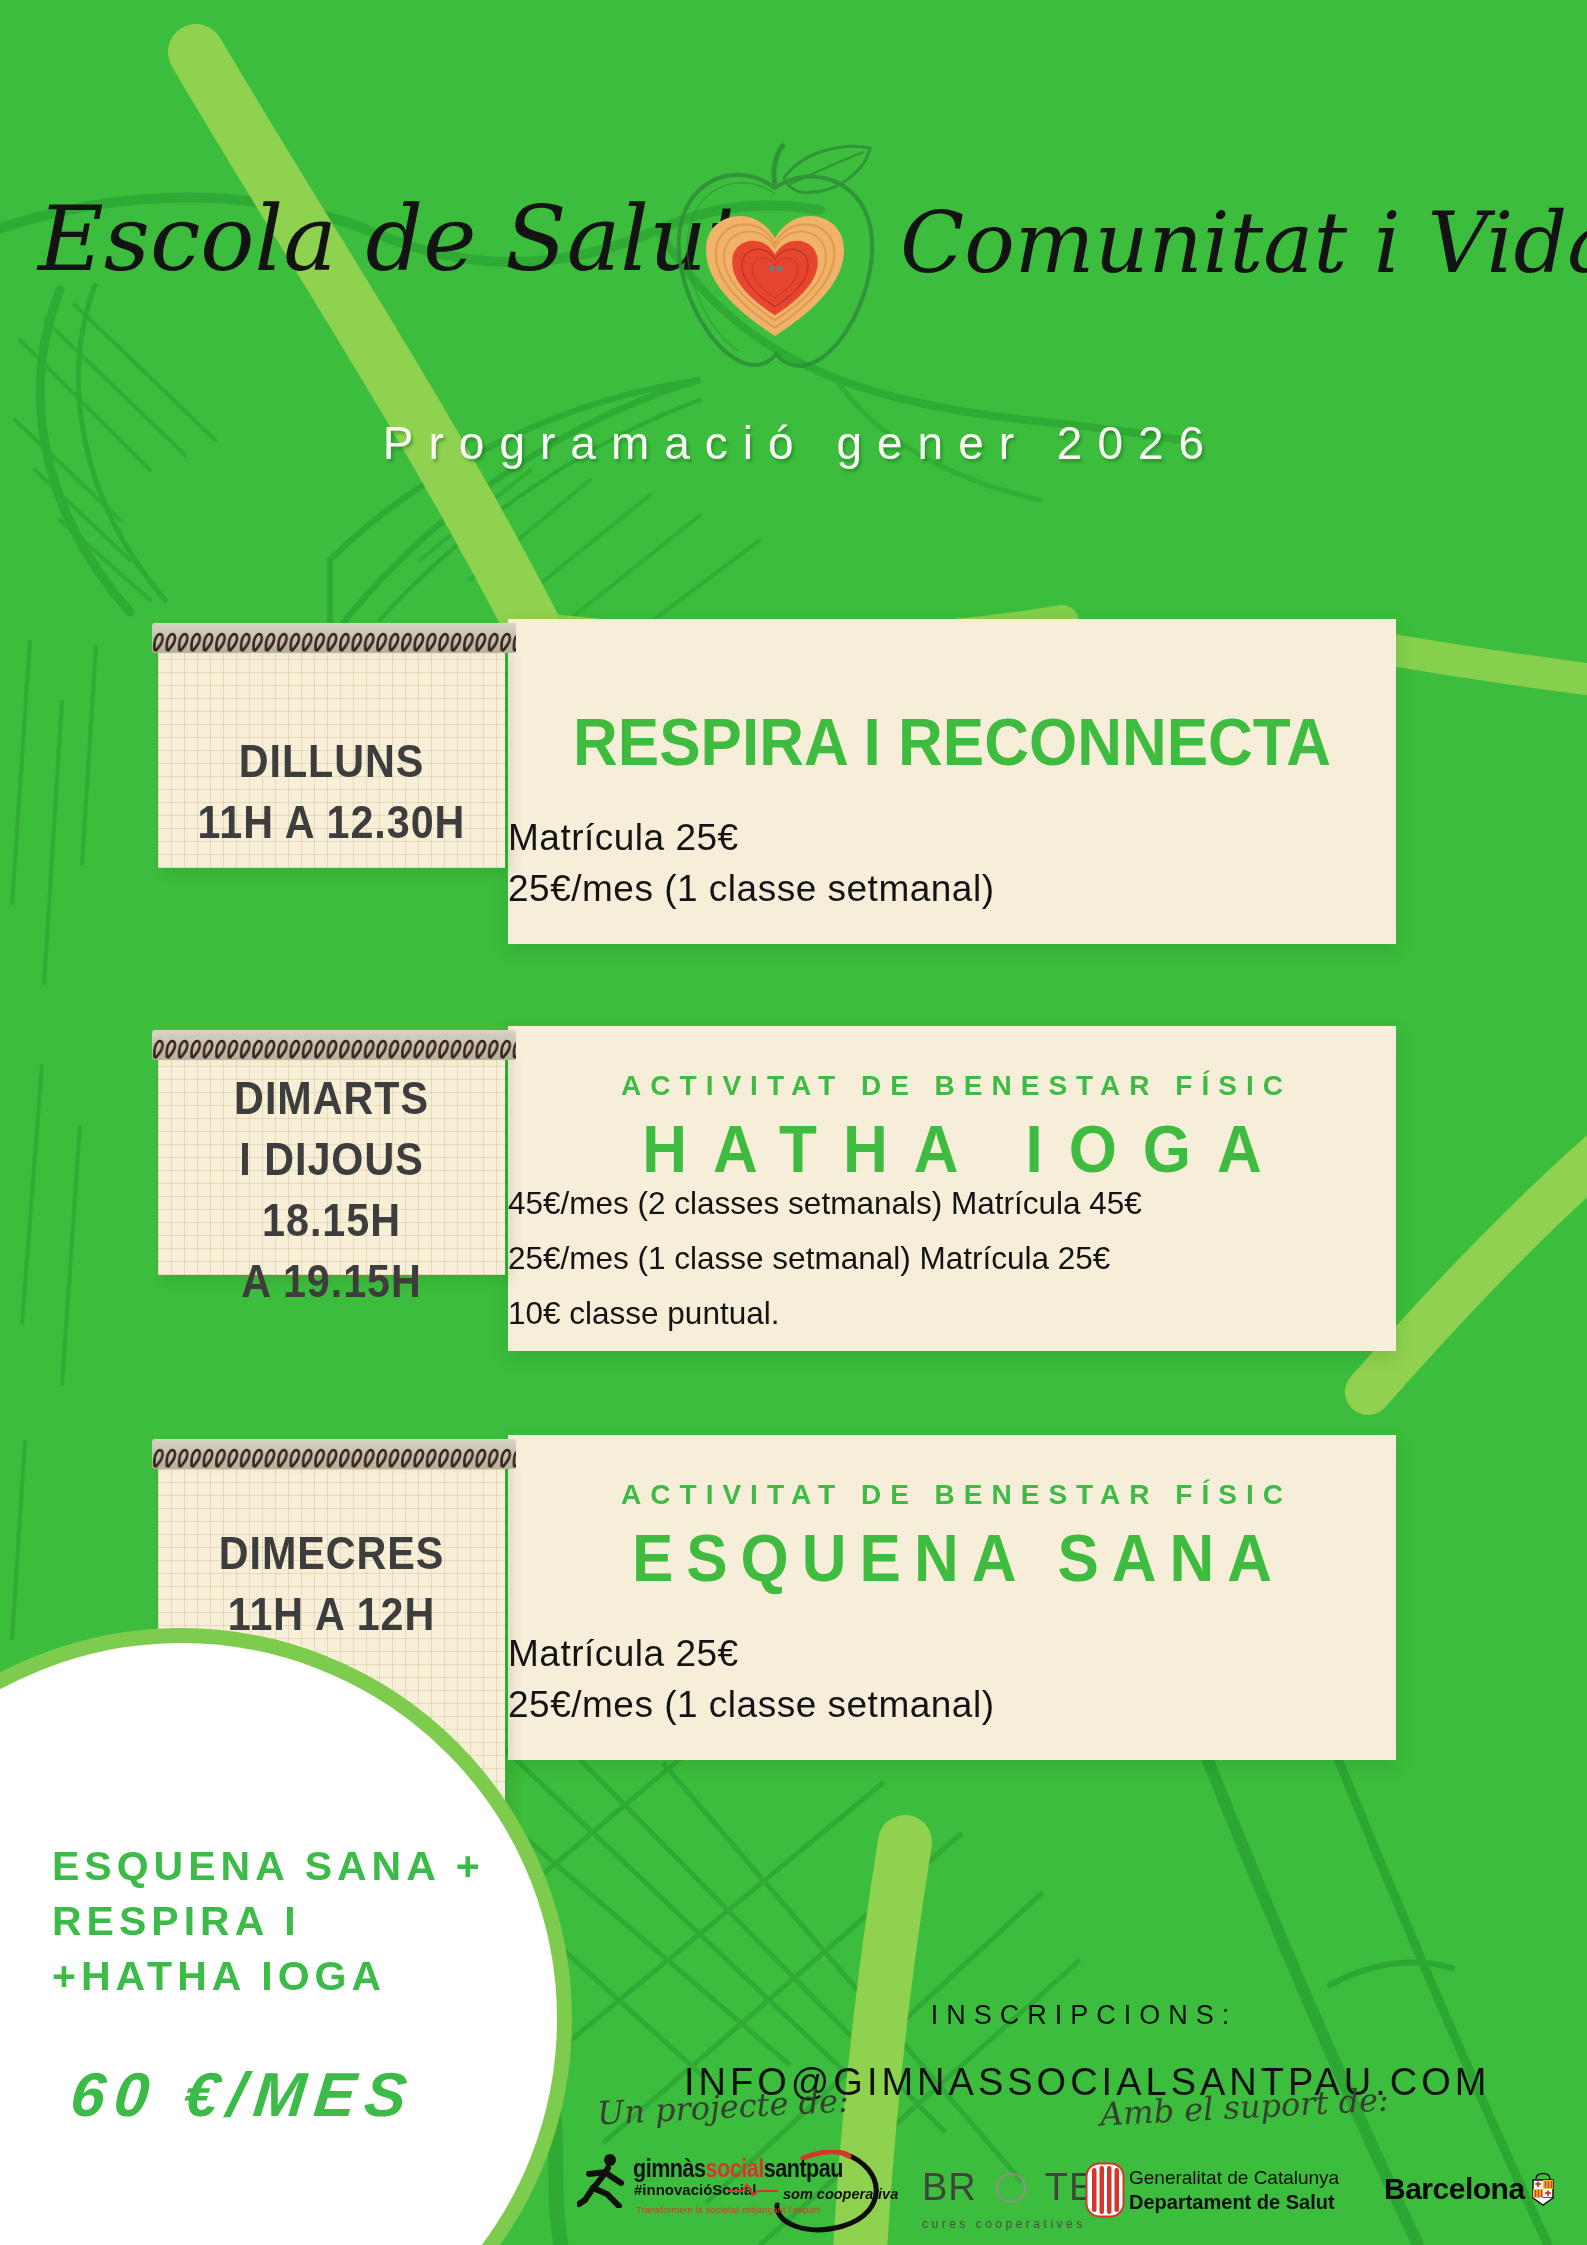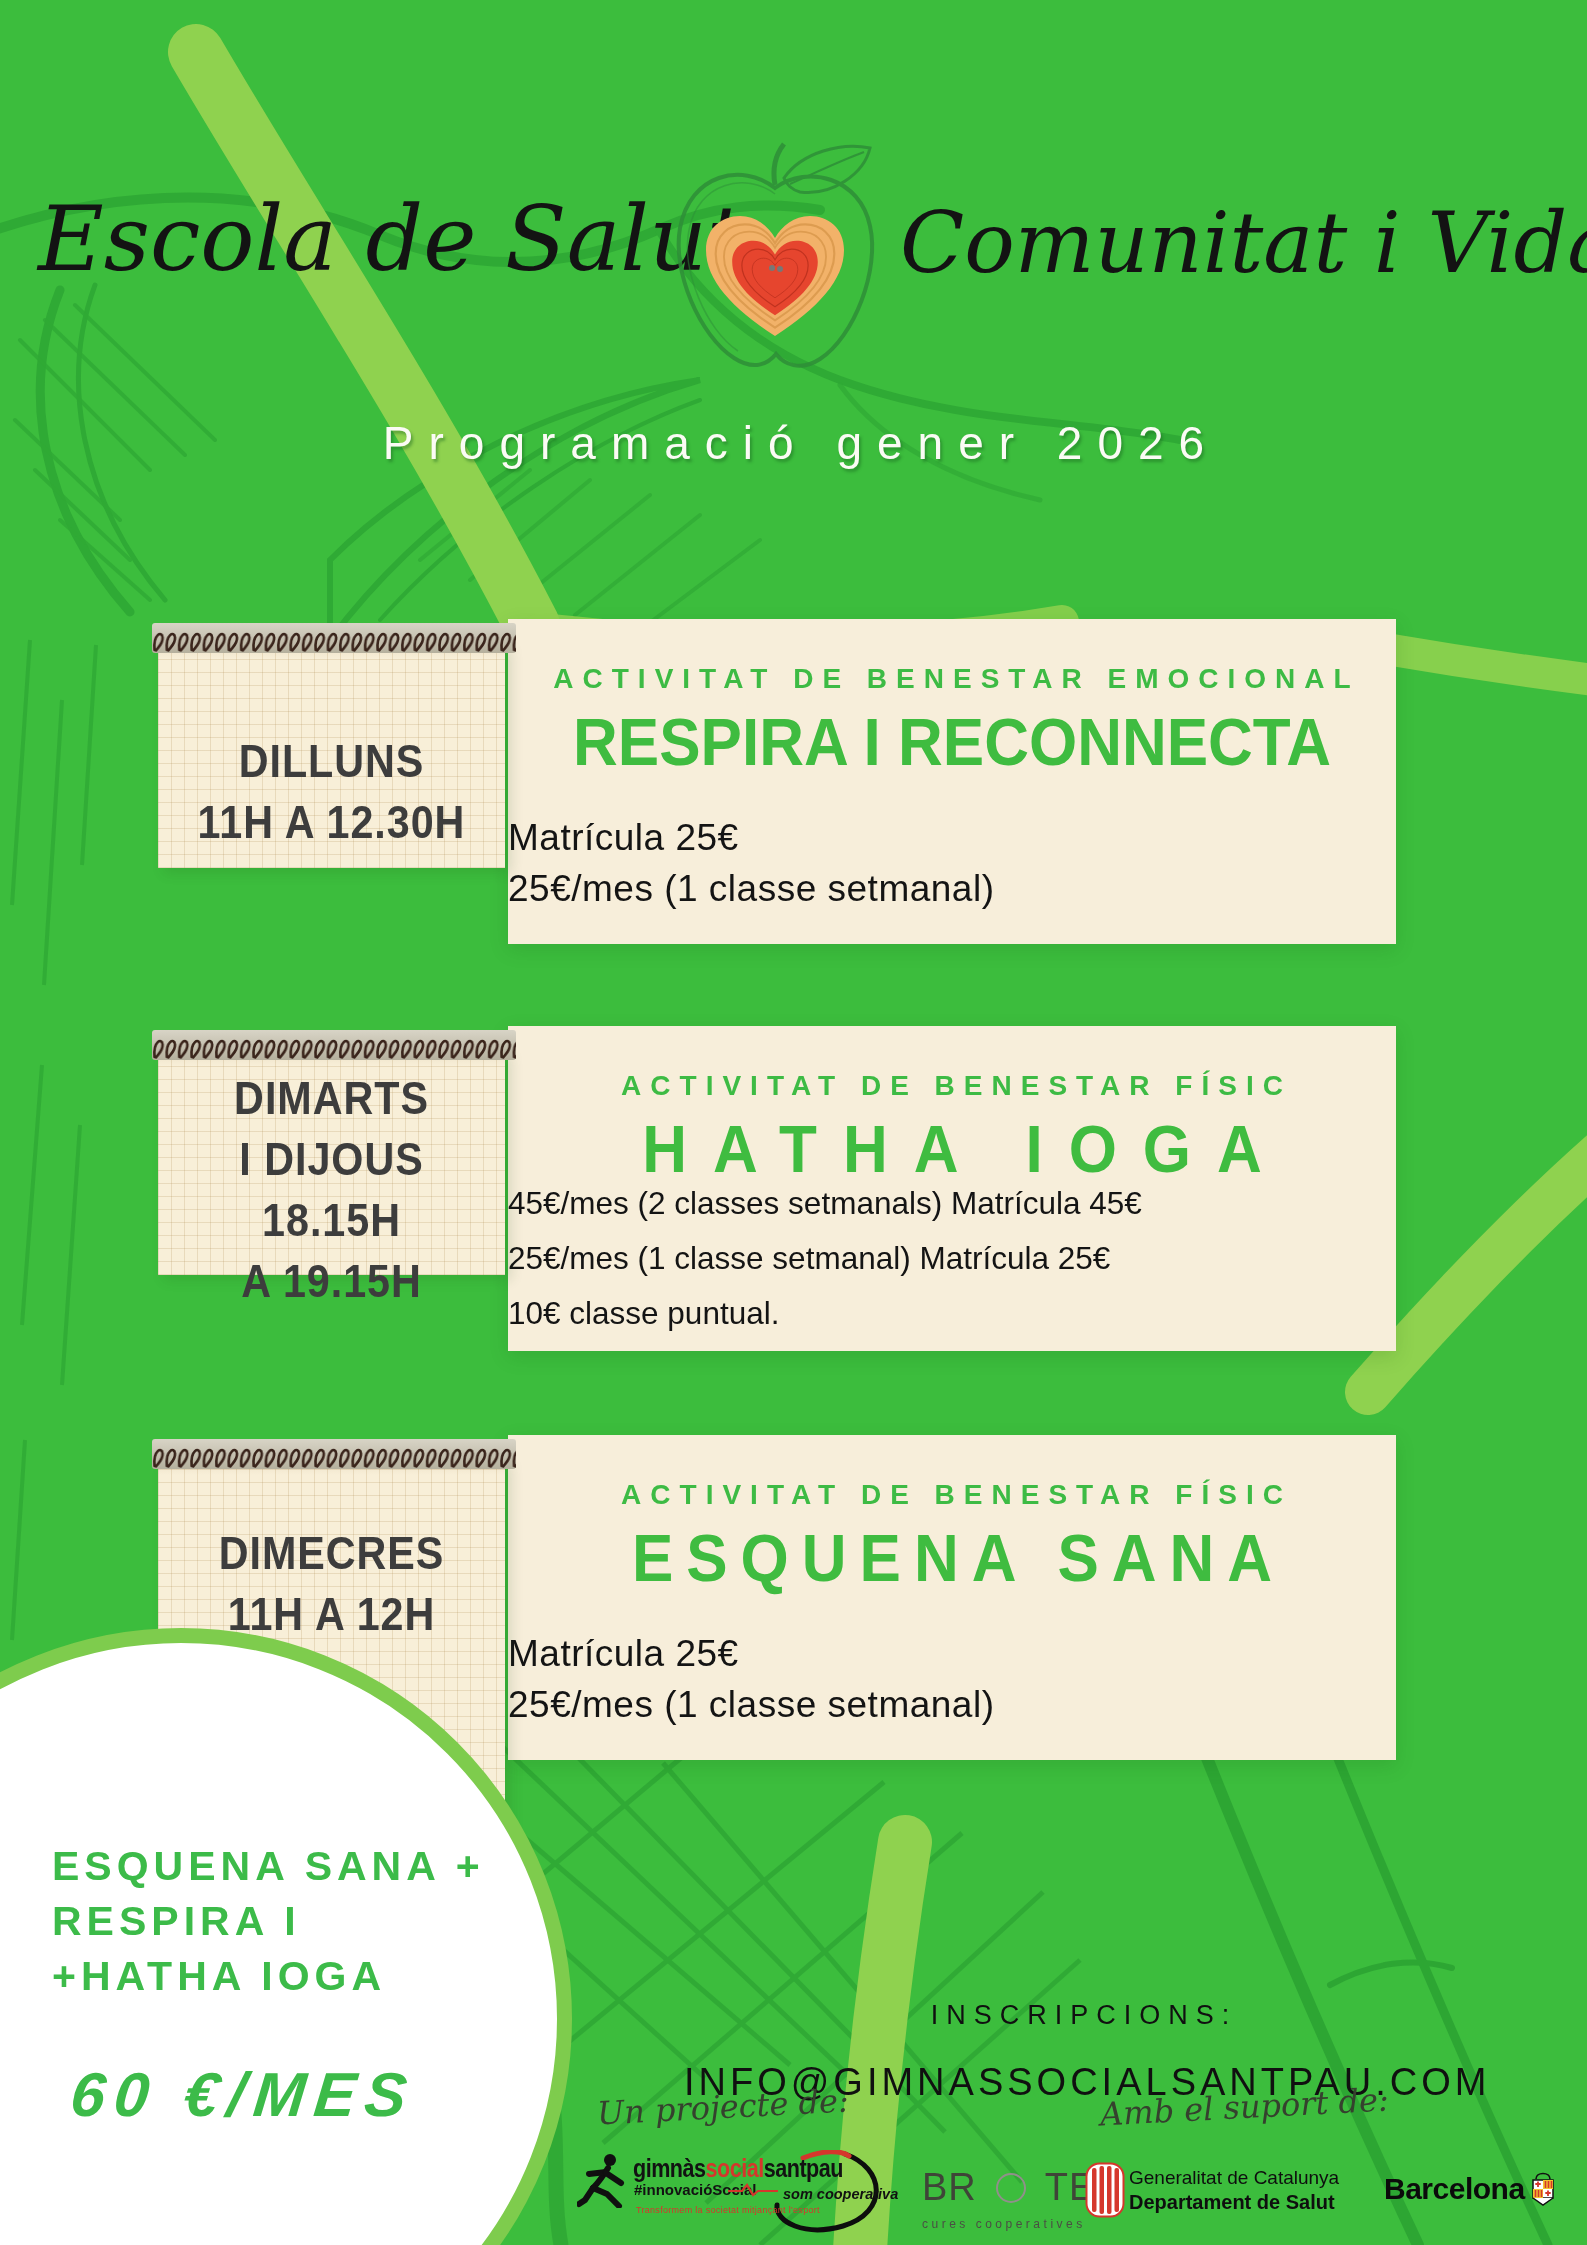--- a/index.html
+++ b/index.html
@@ -168,21 +168,20 @@
     <use href="#hp" transform="translate(103,138) scale(0.33)" fill="none" stroke="#c0321f" stroke-width="2.5"></use>
     <circle cx="100" cy="128" r="3" fill="#777"></circle>
       <circle cx="108" cy="129" r="3" fill="#777"></circle>
   </svg>
 
   <div class="brand brand-right">Comunitat i Vida</div>
   <div class="subtitle">Programació gener 2026</div>
 
   <div class="card c1">
     <div class="panel">
-      <div class="category">ACTIVITAT DE BENESTAR EMOCIONAL</div>
       <div class="title">RESPIRA I RECONNECTA</div>
       <div class="prices">
         <span>Matrícula 25€</span>
         <span>25€/mes (1 classe setmanal)</span>
       </div>
     </div>
     <div class="notepad">
       <div class="paper"></div>
       <div class="coils">
         <svg width="364" height="30">

